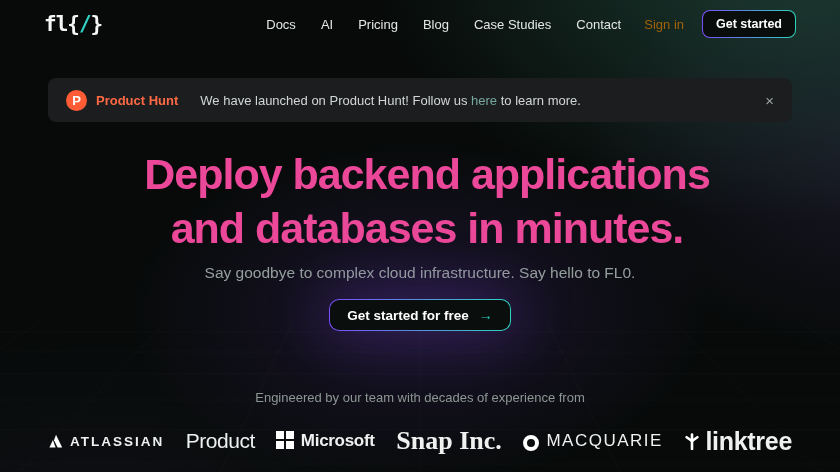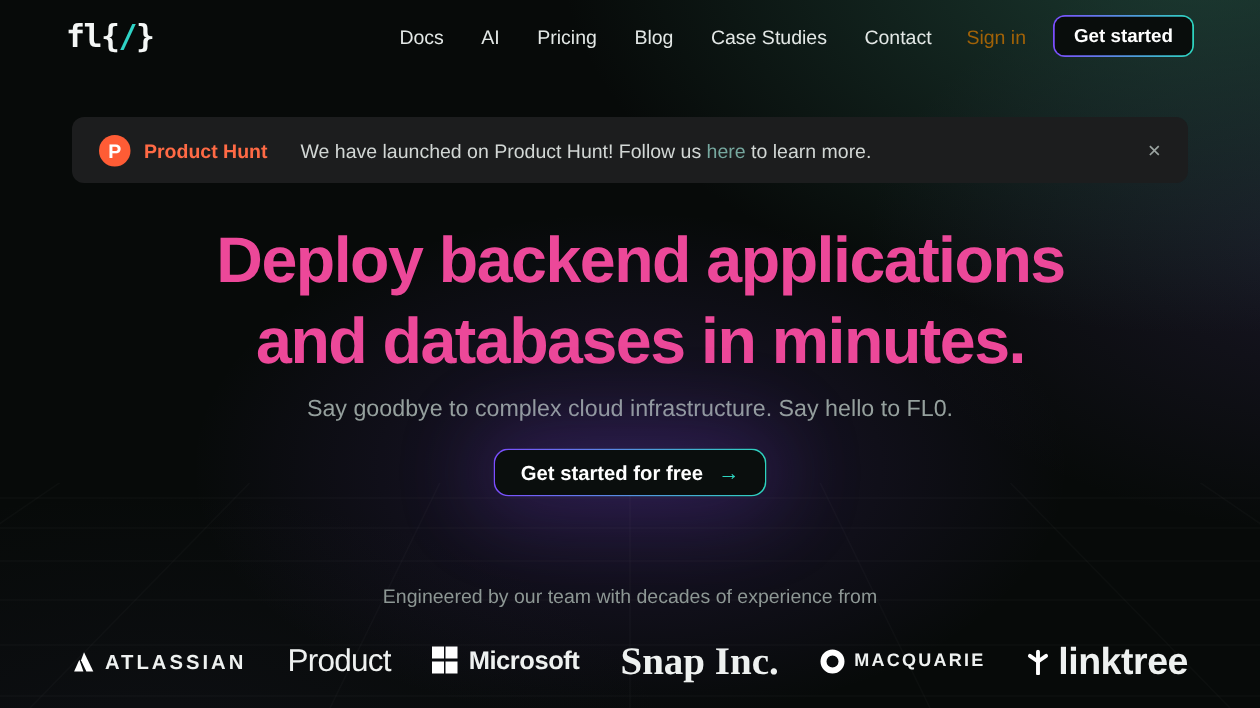--- a/index.html
+++ b/index.html
@@ -58,21 +58,21 @@
   .logos svg, .logos .icon { flex:0 0 auto; }
   .logo-atlassian { display:flex; align-items:center; gap:7px; font-weight:bold; letter-spacing:2px; font-size:13.5px; }
   .logo-google { font-size:21px; font-weight:500; letter-spacing:-0.5px; }
   .logo-microsoft { display:flex; align-items:flex-start; gap:7px; font-size:17px; font-weight:600; letter-spacing:-0.3px; }
   .ms-grid { display:grid; grid-template-columns:8px 8px; grid-template-rows:8px 8px; gap:1.5px; }
   .ms-grid i { background:#fff; }
   .logo-expert { display:flex; align-items:center; font-size:13px; letter-spacing:1.5px; font-weight:500; }
   .expert-circle { margin-left:3px; margin-right:7px; border:1.5px solid #fff; border-radius:50%; width:27px; height:27px; display:flex; align-items:center; justify-content:center; font-size:9.5px; font-weight:bold; letter-spacing:0; position:relative; }
   .expert-arrow { position:absolute; right:-7px; top:6px; font-size:14px; font-weight:bold; background:transparent; }
   .logo-snap { font-family:"Liberation Serif", serif; font-size:26px; font-weight:bold; }
-  .logo-macquarie { display:flex; align-items:flex-start; gap:7px; font-size:12px; letter-spacing:1.5px; font-weight:700; }
+  .logo-macquarie { display:flex; align-items:flex-end; gap:7px; font-size:17px; letter-spacing:1.5px; font-weight:400; }
   .mq-ring { width:16px; height:16px; border:4.5px solid #fff; border-radius:50%; }
   .logo-linktree { display:flex; align-items:center; gap:5px; font-size:25px; font-weight:600; letter-spacing:-0.3px; }
 </style>
 </head>
 <body>
 
 <svg class="grid-bg" viewBox="0 0 840 150" xmlns="http://www.w3.org/2000/svg">
   <g stroke="#ffffff" stroke-opacity="0.045" stroke-width="1">
     <line x1="0" y1="10" x2="840" y2="10"></line>
     <line x1="0" y1="30" x2="840" y2="30"></line>

